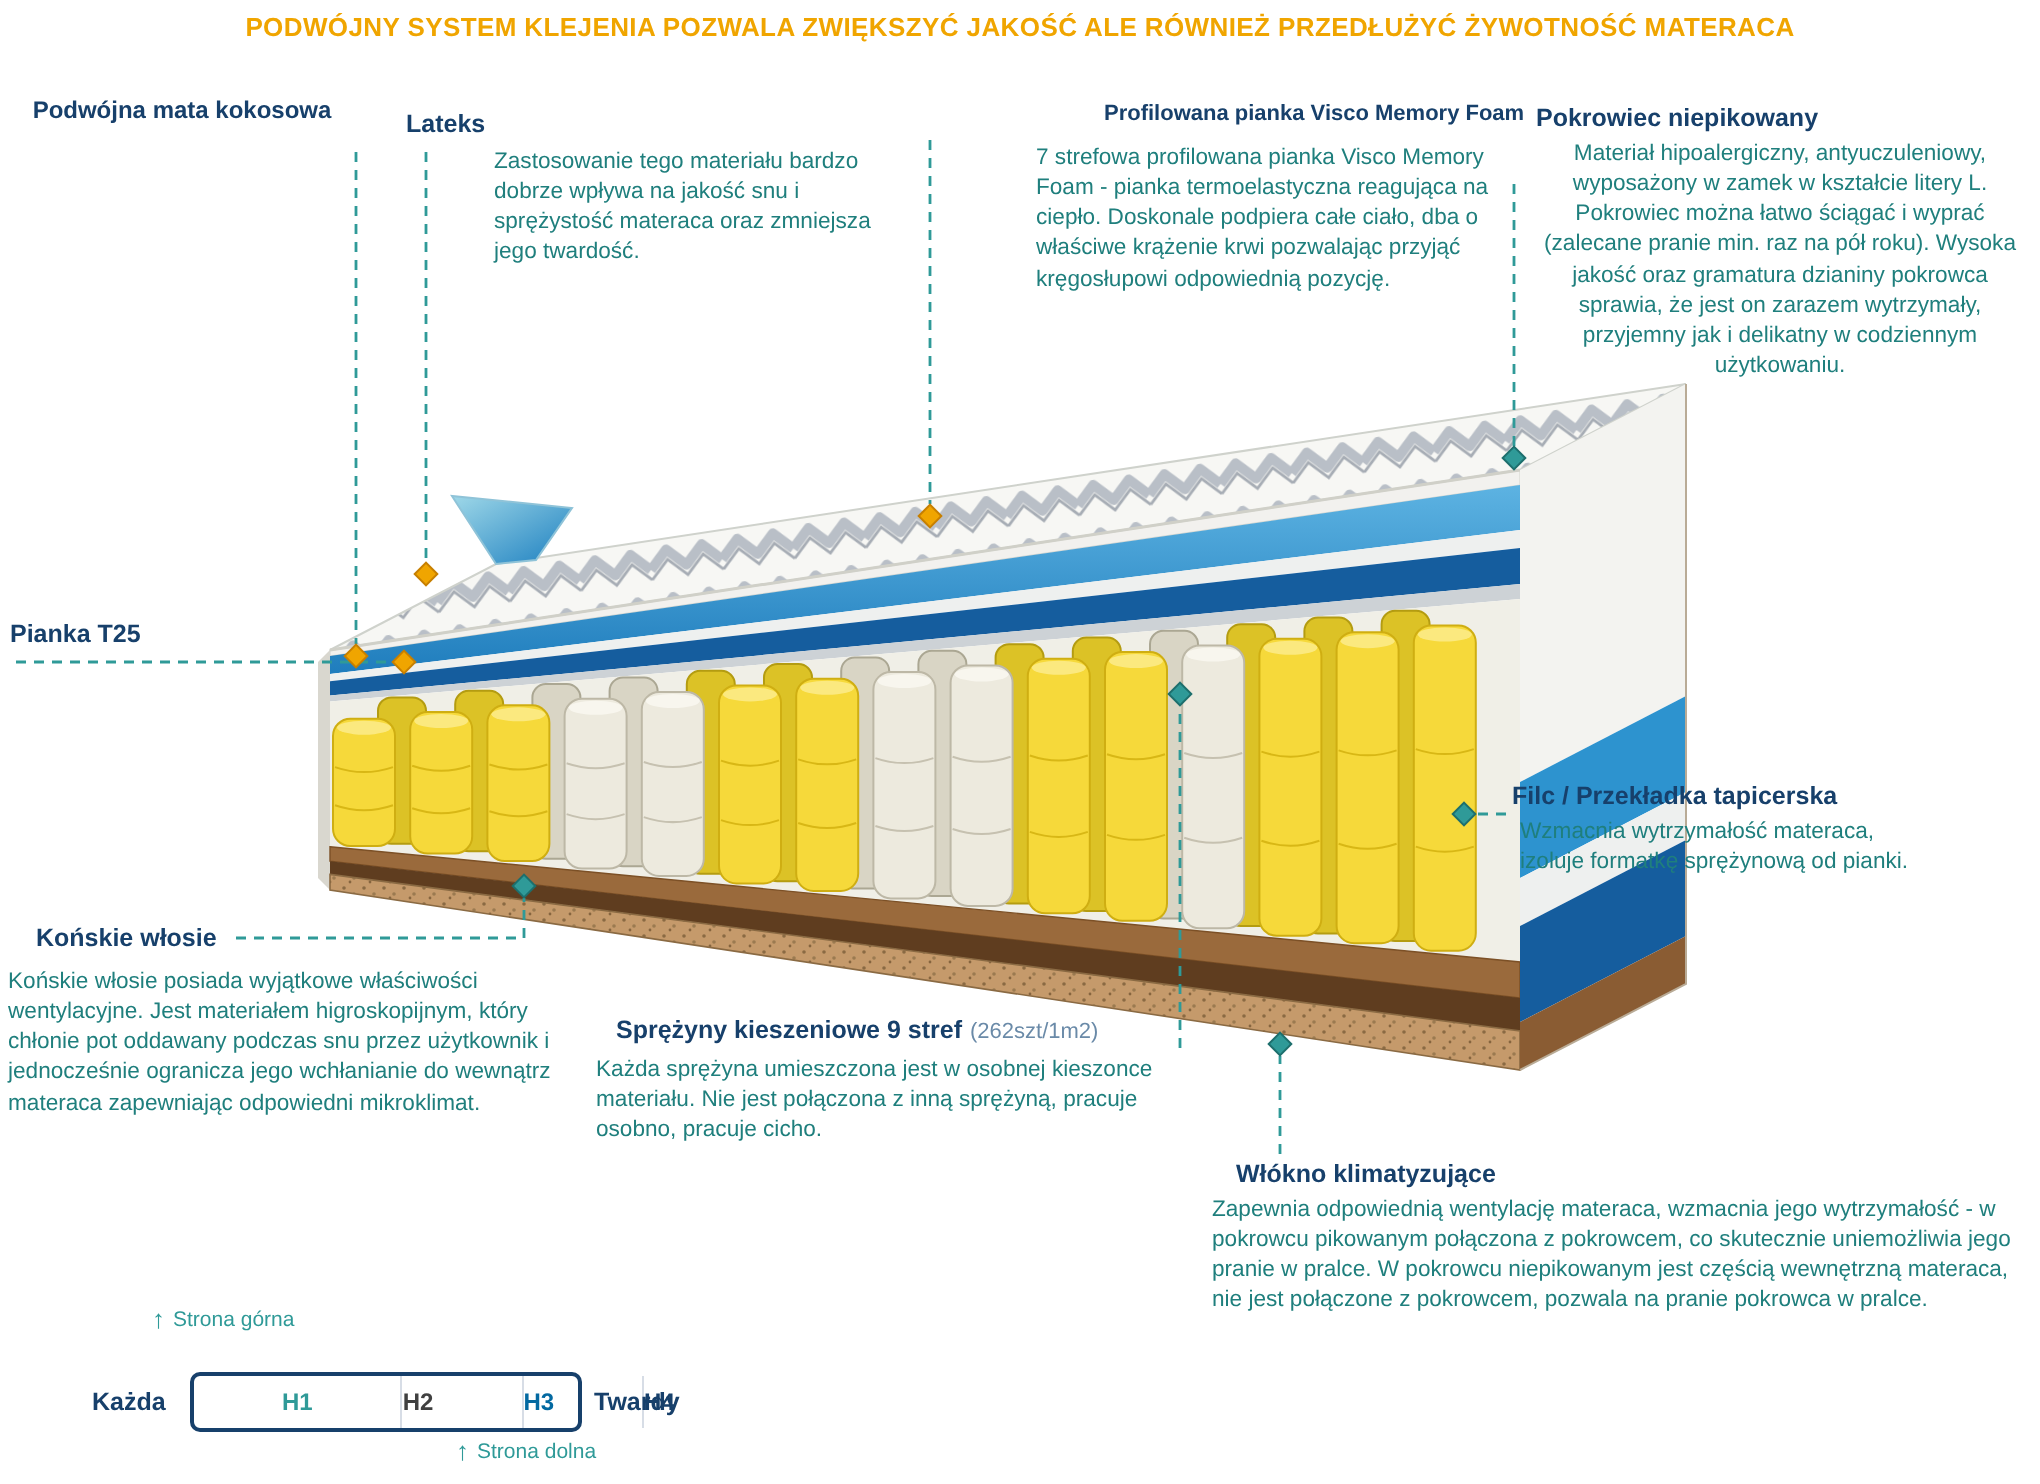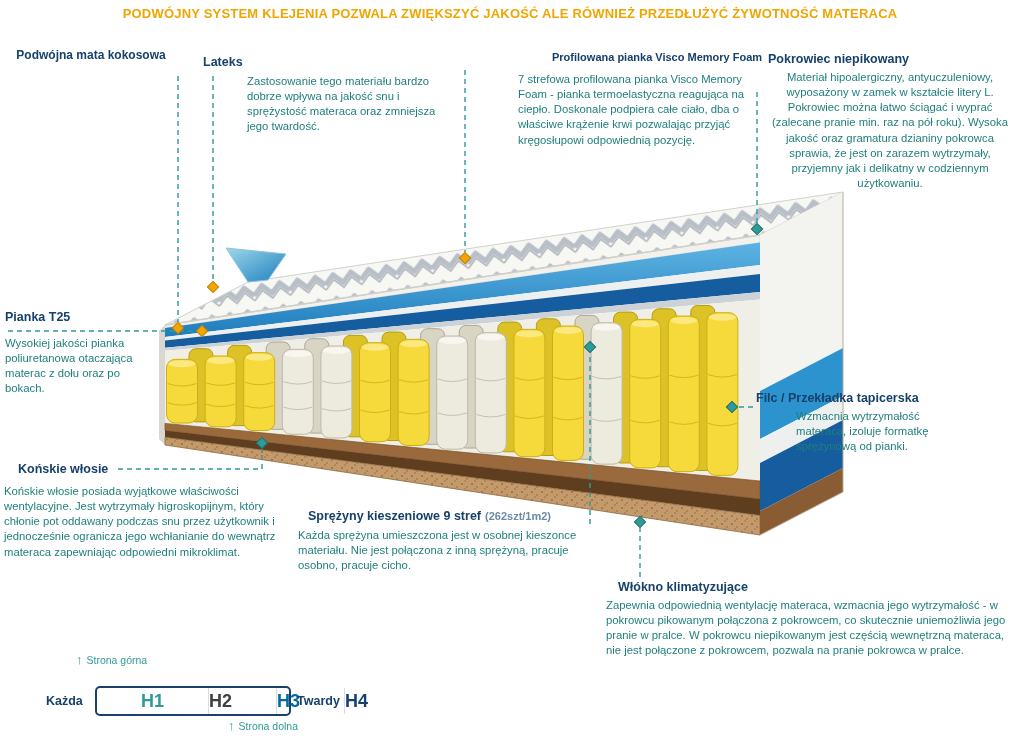--- a/index.html
+++ b/index.html
@@ -3,28 +3,28 @@
 <meta charset="utf-8">
 <style>
   *{margin:0;padding:0;box-sizing:border-box;}
   html,body{width:1020px;height:742px;}
   body{position:relative;background:#ffffff;font-family:"Liberation Sans",sans-serif;overflow:hidden;}
   .banner{position:absolute;top:6px;left:0;right:0;text-align:center;color:#f0a500;font-weight:bold;font-size:13px;letter-spacing:.2px;z-index:5;}
   .lbl{position:absolute;z-index:4;}
   .lbl-title{color:#17406b;font-weight:bold;font-size:12.5px;white-space:nowrap;}
   .lbl-title.sm{font-size:11px;}
   .lbl-desc{color:#1f7f7d;font-size:11.3px;line-height:1.34;margin-top:4px;}
-  .lbl-suffix{color:#6a8aa8;font-size:11px;font-weight:bold;margin-left:4px;}
+  .lbl-suffix{color:#6a8aa8;font-size:11px;font-weight:normal;margin-left:4px;}
   #mattress{position:absolute;left:120px;top:130px;z-index:1;}
   #connectors{position:absolute;left:0;top:0;z-index:3;pointer-events:none;}
   .side-note{position:absolute;color:#2f9a98;font-size:10.5px;display:flex;gap:4px;align-items:center;z-index:4;}
   .arrow-up{font-size:13px;color:#2f9a98;font-weight:bold;}
   .soft-hard{position:absolute;color:#17406b;font-weight:bold;font-size:12.5px;z-index:4;}
   .h-box{position:absolute;width:196px;height:30px;border:2px solid #17406b;border-radius:5px;display:flex;background:#fff;z-index:4;}
-  .h-cell{flex:1;display:flex;align-items:center;justify-content:center;font-weight:bold;font-size:18px;margin-left:44px;}
+  .h-cell{flex:1;display:flex;align-items:center;justify-content:center;font-weight:bold;font-size:12px;margin-left:44px;}
 </style>
 </head>
 <body>
 
 <div class="banner">PODWÓJNY SYSTEM KLEJENIA POZWALA ZWIĘKSZYĆ JAKOŚĆ ALE RÓWNIEŻ PRZEDŁUŻYĆ ŻYWOTNOŚĆ MATERACA</div>
 
 <svg id="mattress" width="770" height="430" viewBox="0 0 770 430">
   <defs>
     <pattern id="zig" width="36" height="24" patternUnits="userSpaceOnUse" patternTransform="rotate(-8.6)">
       <rect width="36" height="24" fill="#f7f7f4"></rect>
@@ -190,38 +190,37 @@
   <div class="lbl-desc">7 strefowa profilowana pianka Visco Memory Foam - pianka termoelastyczna reagująca na ciepło. Doskonale podpiera całe ciało, dba o właściwe krążenie krwi pozwalając przyjąć kręgosłupowi odpowiednią pozycję.</div>
 </div>
 
 <div class="lbl" style="left:768px;top:52px;width:246px;">
   <div class="lbl-title">Pokrowiec niepikowany</div>
   <div class="lbl-desc" style="width:244px;text-align:center;">Materiał hipoalergiczny, antyuczuleniowy, wyposażony w zamek w kształcie litery L. Pokrowiec można łatwo ściągać i wyprać (zalecane pranie min. raz na pół roku). Wysoka jakość oraz gramatura dzianiny pokrowca sprawia, że jest on zarazem wytrzymały, przyjemny jak i delikatny w codziennym użytkowaniu.</div>
 </div>
 
 <div class="lbl" style="left:5px;top:310px;width:160px;">
   <div class="lbl-title">Pianka T25</div>
-  <div class="lbl-desc" style="margin-top:12px;width:145px;">Wysokiej jakości pianka poliuretanowa otaczająca materac z dołu oraz po bokach.</div>
 </div>
 
 <div class="lbl" style="left:18px;top:462px;width:294px;">
   <div class="lbl-title">Końskie włosie</div>
-  <div class="lbl-desc" style="margin-left:-14px;width:292px;margin-top:8px;">Końskie włosie posiada wyjątkowe właściwości wentylacyjne. Jest wytrzymały higroskopijnym, który chłonie pot oddawany podczas snu przez użytkownik i jednocześnie ogranicza jego wchłanianie do wewnątrz materaca zapewniając odpowiedni mikroklimat.</div>
+  <div class="lbl-desc" style="margin-left:-14px;width:292px;margin-top:8px;">Końskie włosie posiada wyjątkowe właściwości wentylacyjne. Jest materiałem higroskopijnym, który chłonie pot oddawany podczas snu przez użytkownik i jednocześnie ogranicza jego wchłanianie do wewnątrz materaca zapewniając odpowiedni mikroklimat.</div>
 </div>
 
 <div class="lbl" style="left:298px;top:506px;width:300px;">
   <div style="padding-left:10px;">
     <span class="lbl-title">Sprężyny kieszeniowe 9 stref</span><span class="lbl-suffix">(262szt/1m2)</span>
   </div>
   <div class="lbl-desc" style="width:296px;">Każda sprężyna umieszczona jest w osobnej kieszonce materiału. Nie jest połączona z inną sprężyną, pracuje osobno, pracuje cicho.</div>
 </div>
 
 <div class="lbl" style="left:756px;top:391px;width:250px;">
   <div class="lbl-title">Filc / Przekładka tapicerska</div>
-  <div class="lbl-desc" style="width:210px;margin-left:4px;padding-left:36px;">Wzmacnia wytrzymałość materaca, izoluje formatkę sprężynową od pianki.</div>
+  <div class="lbl-desc" style="width:210px;margin-left:4px;">Wzmacnia wytrzymałość materaca, izoluje formatkę sprężynową od pianki.</div>
 </div>
 
 <div class="lbl" style="left:618px;top:580px;width:400px;">
   <div class="lbl-title">Włókno klimatyzujące</div>
   <div class="lbl-desc" style="margin-left:-12px;width:408px;">Zapewnia odpowiednią wentylację materaca, wzmacnia jego wytrzymałość - w pokrowcu pikowanym połączona z pokrowcem, co skutecznie uniemożliwia jego pranie w pralce. W pokrowcu niepikowanym jest częścią wewnętrzną materaca, nie jest połączone z pokrowcem, pozwala na pranie pokrowca w pralce.</div>
 </div>
 
 <div>
   <div class="side-note" style="left:76px;top:652px;">
     <span class="arrow-up">↑</span>

